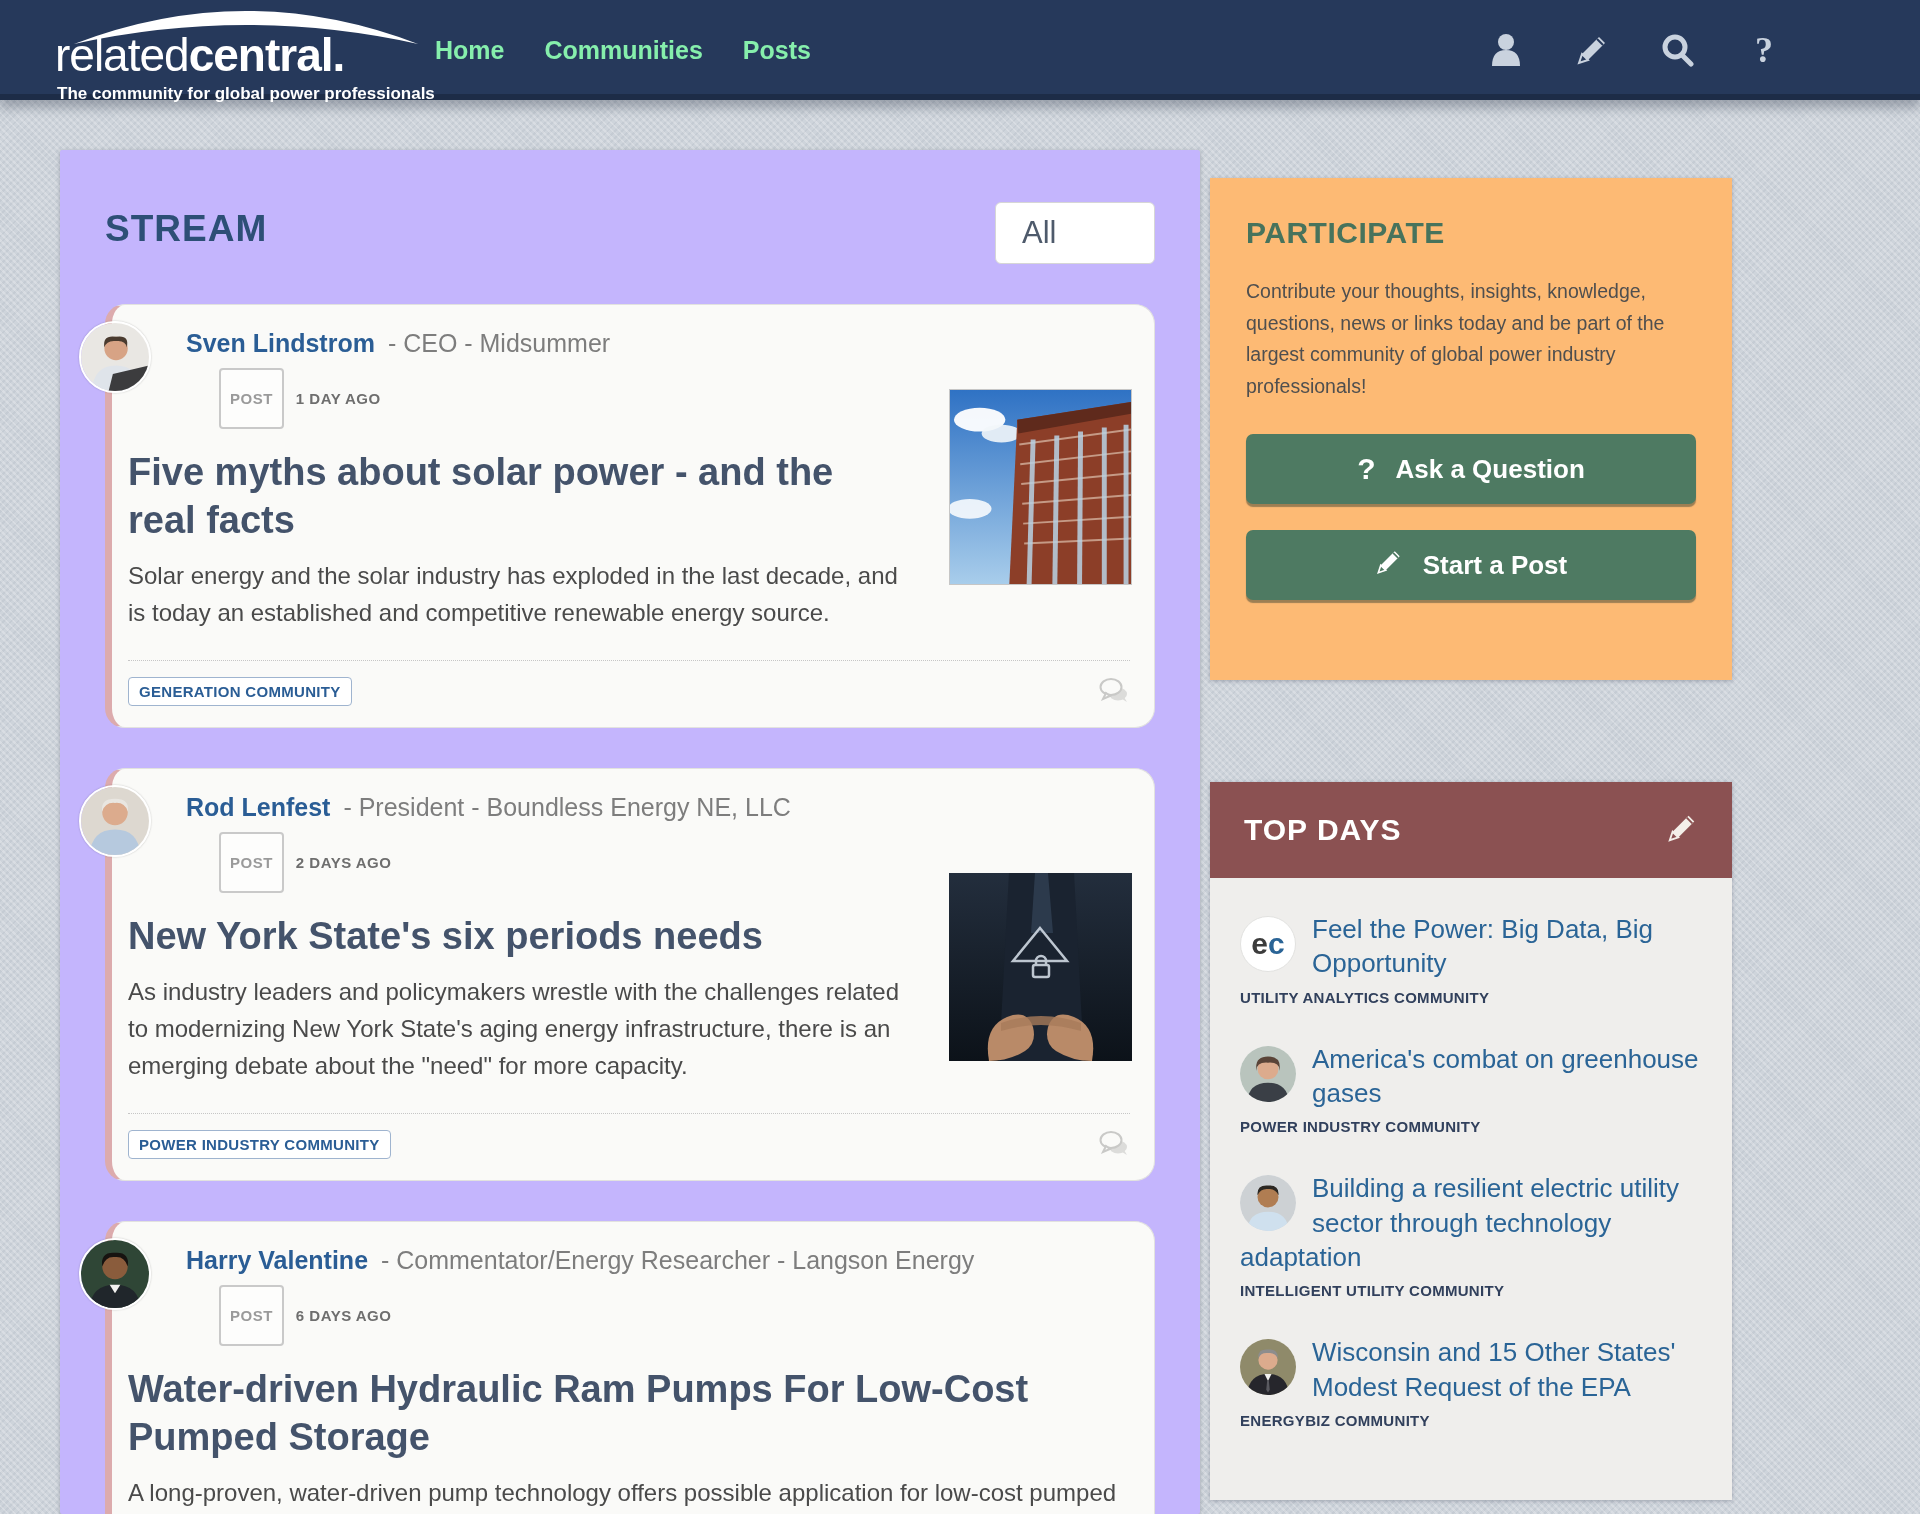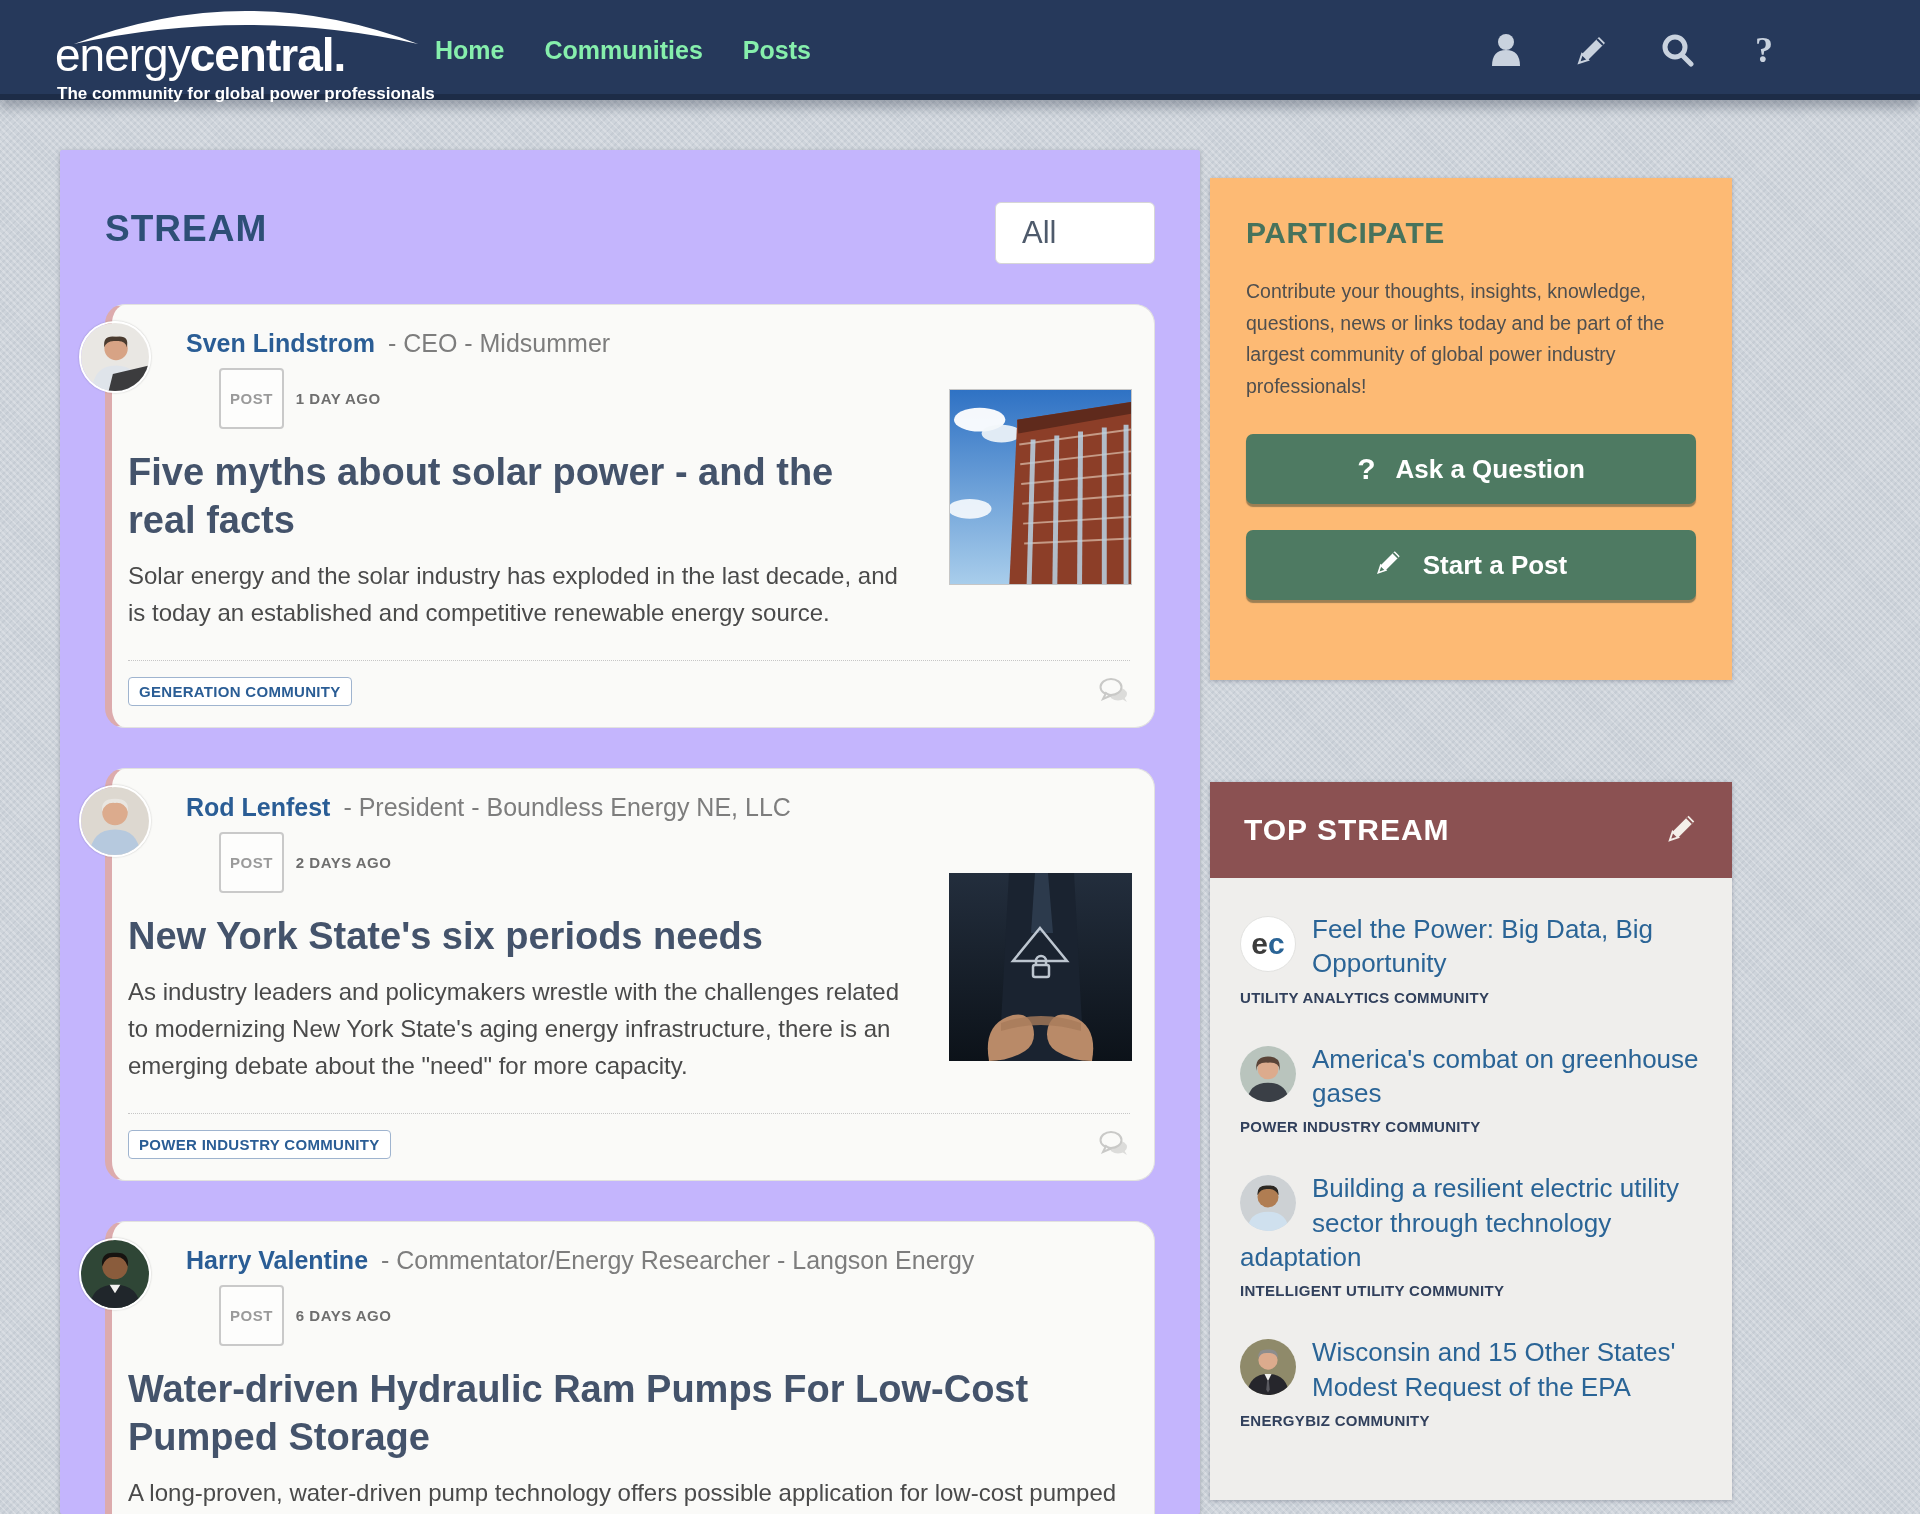--- a/index.html
+++ b/index.html
@@ -124,21 +124,21 @@
 </style>
 </head>
 <body>
 
 <div class="header">
   <div class="logo-arc">
     <svg width="360" height="42" viewBox="0 0 360 42">
       <path d="M8 40 Q180 -26 352 40 Q180 2 8 40 Z" fill="#ffffff"></path>
     </svg>
   </div>
-  <div class="brand"><span>energy</span><b>central</b><b>.</b></div>
+  <div class="brand"><span>related</span><b>central</b><b>.</b></div>
   <div class="tagline">The community for global power professionals</div>
 
   <div class="nav">
     <div class="nav-item">Home</div>
     <div class="nav-item">Communities</div>
     <div class="nav-item">Posts</div>
   </div>
 
   <div class="header-icons">
     <div class="hicon">
@@ -338,21 +338,21 @@
         <path d="M4 30 L7 21 L13 27 Z" fill="#4e7a62" stroke="#ffffff" stroke-width="2"></path>
         <line x1="22" y1="6" x2="28" y2="12" stroke="#4e7a62" stroke-width="2"></line>
       </svg>
     </span>
     <span>Start a Post</span>
   </button>
 </div>
 
 <div class="top-posts">
   <div class="tp-header">
-    <div class="tp-title">TOP STREAM</div>
+    <div class="tp-title">TOP DAYS</div>
     <span>
       <svg width="32" height="32" viewBox="0 0 34 34">
         <path d="M4 30 L7 21 L24 4 L30 10 L13 27 Z" fill="#f4efe9"></path>
         <path d="M4 30 L7 21 L13 27 Z" fill="#8b5152" stroke="#f4efe9" stroke-width="2"></path>
         <line x1="22" y1="6" x2="28" y2="12" stroke="#8b5152" stroke-width="2"></line>
       </svg>
     </span>
   </div>
   <div class="tp-body">
 

